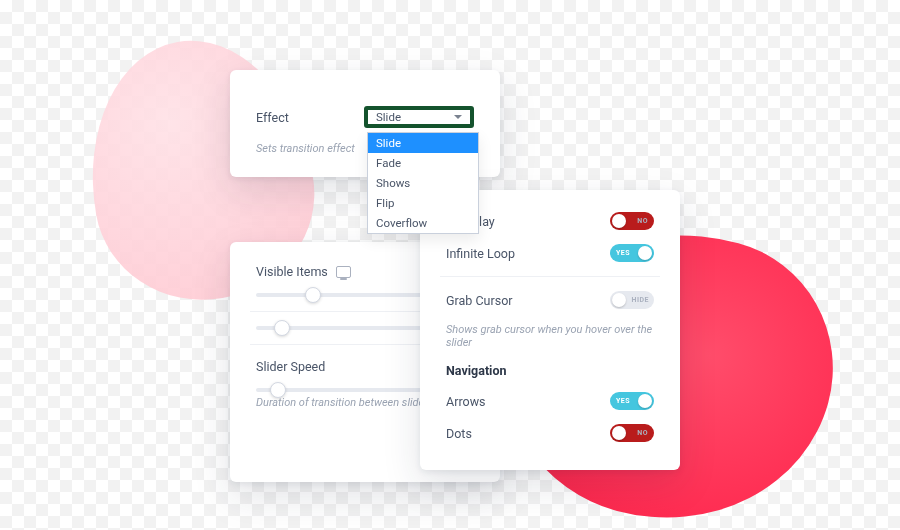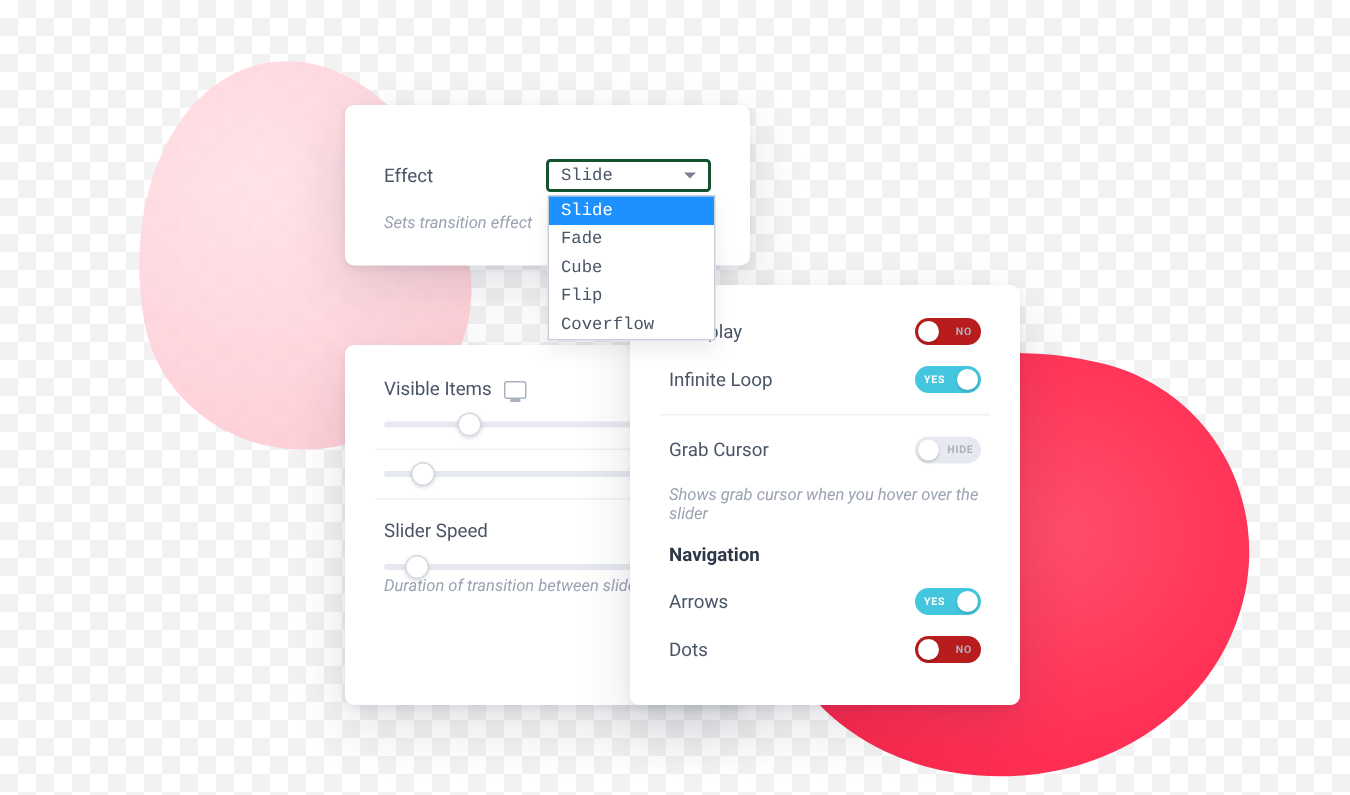--- a/index.html
+++ b/index.html
@@ -30,34 +30,33 @@
     background:radial-gradient(circle at 60% 40%,#ff4d6b 0%,#ff2e53 60%,#f21f44 100%);
     border-radius:60% 40% 55% 45% / 55% 45% 55% 45%;
     transform:rotate(15deg)}
   
   .panel{
     position:absolute;background:#fff;border-radius:6px;
     box-shadow:0 14px 38px rgba(30,40,60,.13),0 2px 6px rgba(30,40,60,.08);
     padding:22px 26px;box-sizing:border-box;
   }
   .panel-left{left:230px;top:70px;width:270px}
-  .panel-mid{left:230px;top:230px;width:270px;height:240px}
+  .panel-mid{left:230px;top:242px;width:270px;height:240px}
   .panel-right{left:420px;top:190px;width:260px}
   .sec-head{display:flex;align-items:center;gap:8px;font-weight:700;color:#2d3748;font-size:13px;margin-bottom:16px}
   .caret{width:0;height:0;border-left:4px solid transparent;border-right:4px solid transparent;border-top:5px solid #2d3748}
   .row{display:flex;align-items:center;justify-content:space-between;font-size:12.5px;color:#4a5568;margin:14px 0}
   .row .lab{display:flex;align-items:center;gap:8px}
   .desc{font-size:11px;font-style:italic;color:#9aa3b2;margin-top:2px}
   .hr{height:1px;background:#eef0f4;margin:14px -6px}
   
   .select{
-    position:relative;width:110px;height:22px;border:2px solid #14532d;border-radius:3px;
+    position:relative;width:110px;height:22px;border:4px solid #14532d;border-radius:3px;
     font-size:11.5px;color:#4a5568;display:flex;align-items:center;padding:0 8px;box-sizing:border-box;
     background:#fff;
-    font-family:Liberation Mono, monospace;
   }
   .select .chev{margin-left:auto;width:0;height:0;border-left:4px solid transparent;border-right:4px solid transparent;border-top:4px solid #7a828f}
   .dd{
     position:absolute;left:-1px;top:22px;width:110px;border:1px solid #c9d0dc;background:#fff;
     font-size:11.5px;z-index:5;box-shadow:0 6px 14px rgba(0,0,0,.08)
   }
   .dd div{padding:3px 8px;color:#4a5568;white-space:nowrap;overflow:hidden}
   .dd .sel{background:#1e90ff;color:#fff}
   
   .dev{display:inline-block;width:13px;height:10px;border:1.4px solid #aab1bf;border-radius:2px;position:relative}
@@ -85,21 +84,21 @@
 
 <div class="panel panel-left">
   <div class="row">
     <span class="lab">Effect</span>
     <div class="select">
       <span>Slide</span>
       <span class="chev"></span>
       <div class="dd">
         <div class="sel">Slide</div>
         <div>Fade</div>
-        <div>Cube</div>
+        <div>Shows</div>
         <div>Flip</div>
         <div>Coverflow</div>
       </div>
     </div>
   </div>
   <div class="desc">Sets transition effect</div>
 </div>
 
 <div class="panel panel-mid">
   <div class="row" style="margin-top:0">

